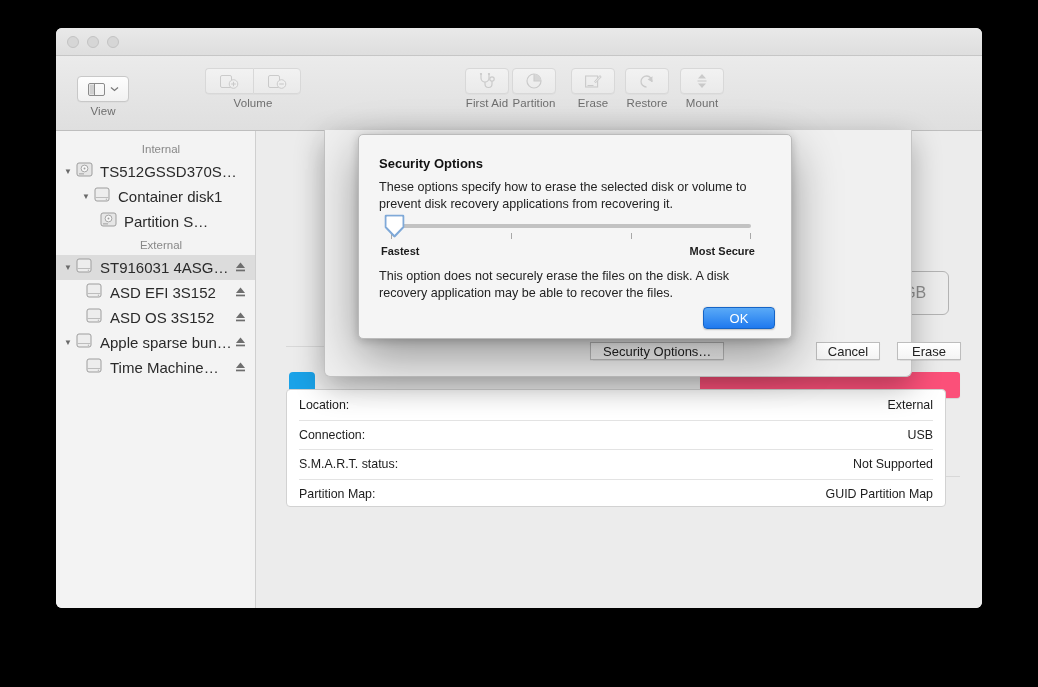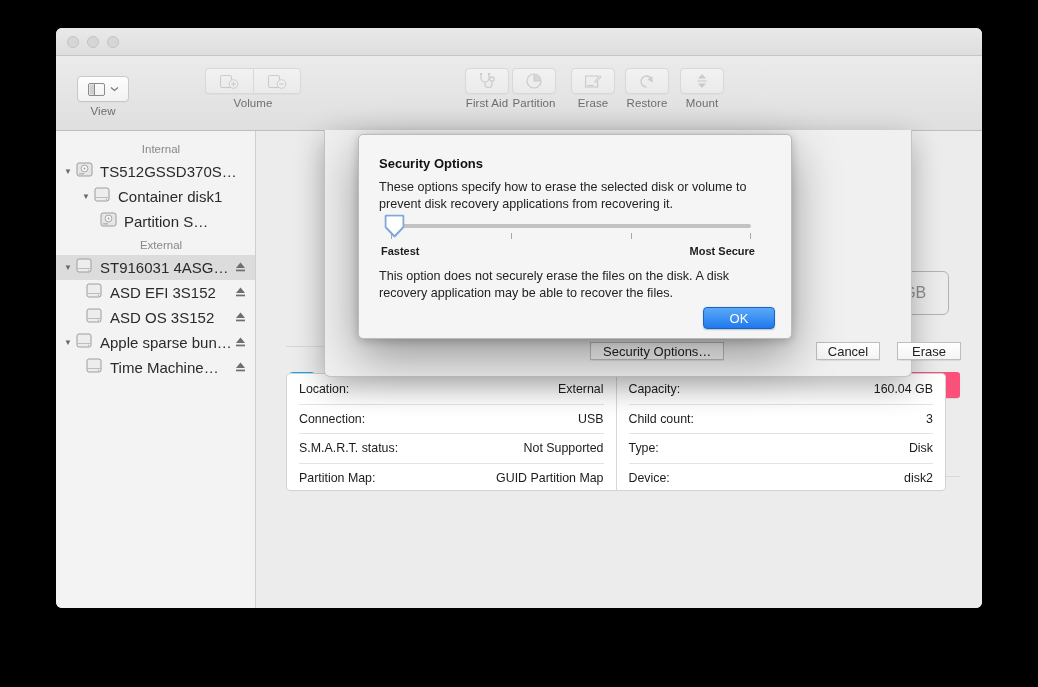--- a/index.html
+++ b/index.html
@@ -214,21 +214,21 @@
     width: 72px; height: 22px;
     background: linear-gradient(to bottom, #5aaaf7, #1f79ef);
     border: 0.5px solid #1564c6; border-radius: 4px;
     display: flex; align-items: center; justify-content: center;
     color: #fff; font-size: 13px;
     box-shadow: 0 0.5px 1.5px rgba(0,0,0,0.22);
   }
 
   
   .info-table {
-    position: absolute; left: 30px; top: 242px;
+    position: absolute; left: 30px; top: 258px;
     width: 660px; height: 118px;
     background: #fff;
     border: 1px solid #d2d2d2; border-radius: 4px;
     display: flex;
   }
   .info-col { flex: 1; padding: 0 12px; }
   .info-col + .info-col { border-left: 1px solid #d8d8d8; }
   .info-row {
     display: flex; justify-content: space-between; align-items: center;
     height: 29.5px; font-size: 12.4px; color: #1c1c1c;
@@ -518,38 +518,20 @@
             </div>
             <div class="info-row">
               <span class="info-key">S.M.A.R.T. status:</span>
               <span class="info-val">Not Supported</span>
             </div>
             <div class="info-row">
               <span class="info-key">Partition Map:</span>
               <span class="info-val">GUID Partition Map</span>
             </div>
           </div>
-          <div class="info-col">
-            <div class="info-row">
-              <span class="info-key">Capacity:</span>
-              <span class="info-val">160.04 GB</span>
-            </div>
-            <div class="info-row">
-              <span class="info-key">Child count:</span>
-              <span class="info-val">3</span>
-            </div>
-            <div class="info-row">
-              <span class="info-key">Type:</span>
-              <span class="info-val">Disk</span>
-            </div>
-            <div class="info-row">
-              <span class="info-key">Device:</span>
-              <span class="info-val">disk2</span>
-            </div>
-          </div>
         </div>
 
         <div class="erase-sheet">
           <div class="sheet-btn" id="btn-security">Security Options…</div>
           <div class="sheet-btn" id="btn-cancel">Cancel</div>
           <div class="sheet-btn" id="btn-erase">Erase</div>
         </div>
 
       </div>
     </div>

